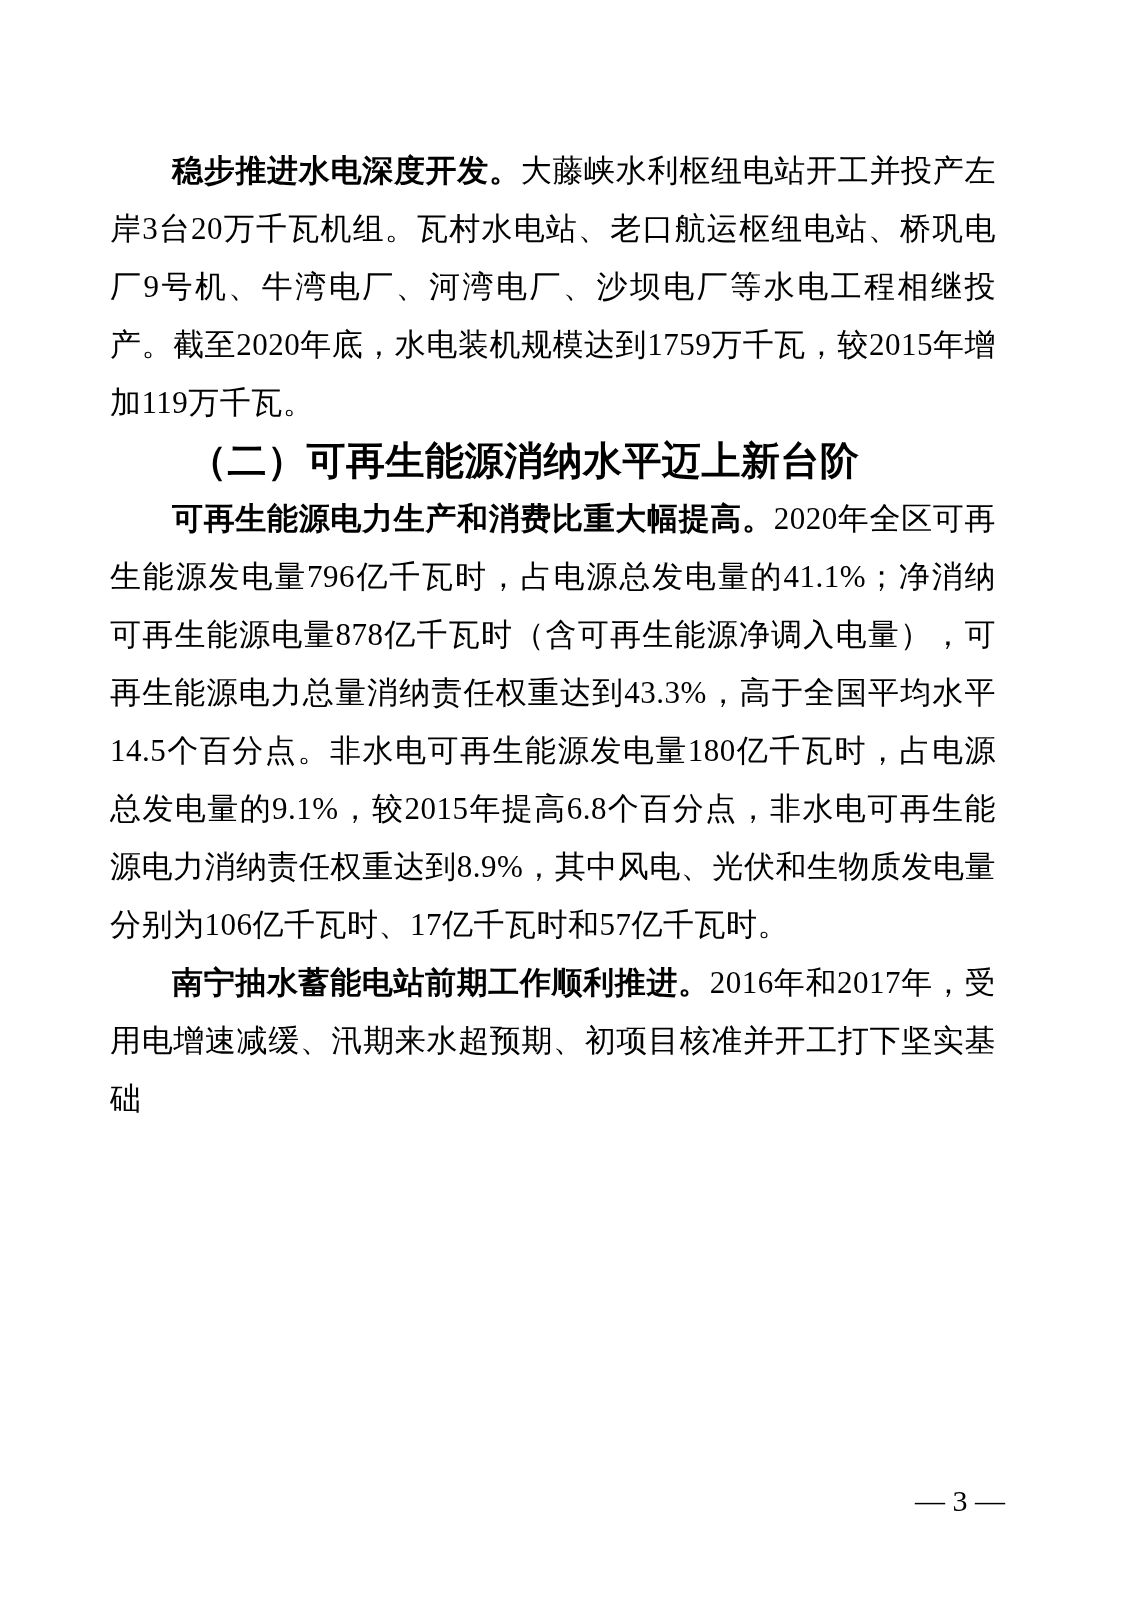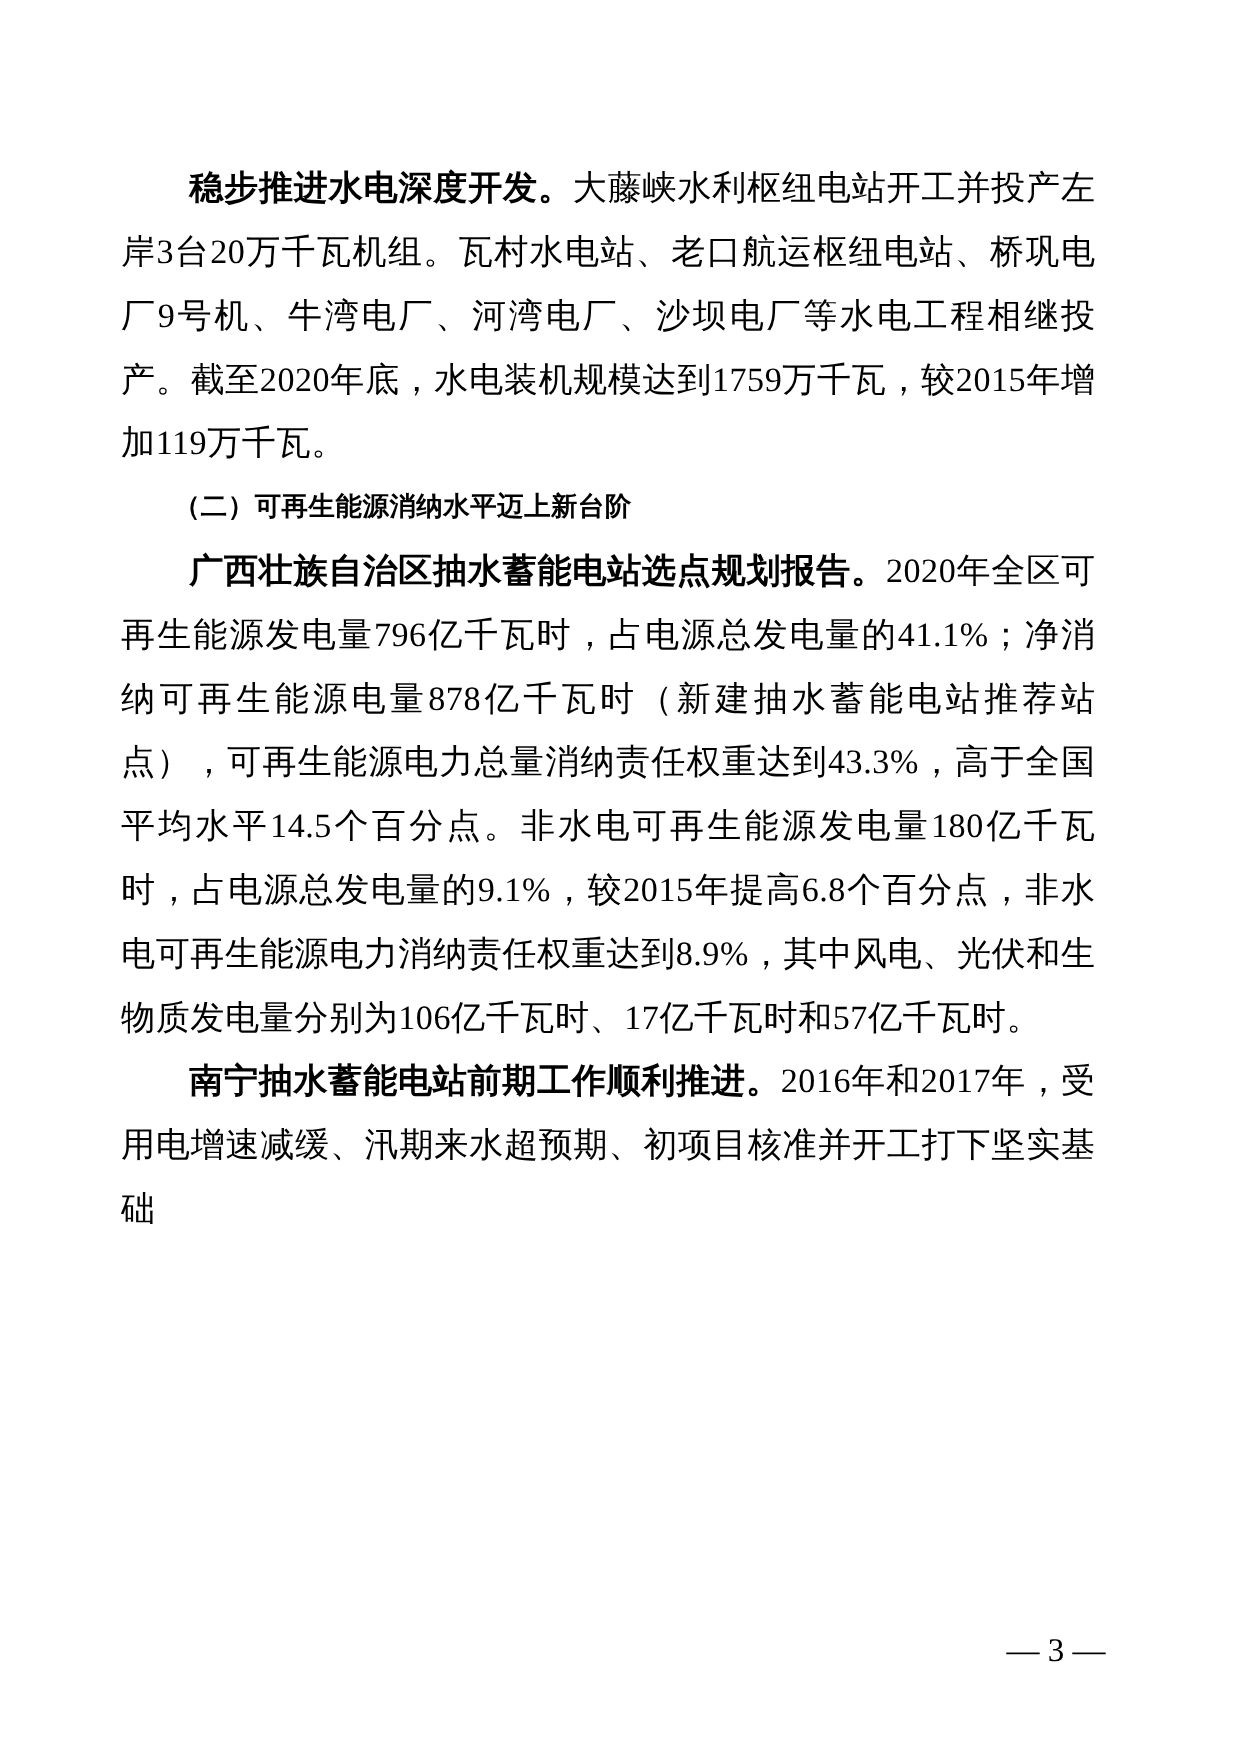--- a/index.html
+++ b/index.html
@@ -55,22 +55,22 @@
 </style>
 </head>
 <body>
 
 <div class="page">
   <div class="text-block">
 
     <p class="para"><span class="para-lead">稳步推进水电深度开发。</span><span>大藤峡水利枢纽电站开工并投产左岸3台20万千瓦机组。瓦村水电站、老口航运枢纽电站、桥巩电厂9号机、牛湾电厂、河湾电厂、沙坝电厂等水电工程相继投产。截至2020年底，水电装机规模达到1759万千瓦，较2015年增加119万千瓦。</span></p>
 
 
-    <h3 class="section-heading" style="font-size:24px;font-family:Liberation Serif, serif;">（二）可再生能源消纳水平迈上新台阶</h3>
+    <h3 class="section-heading" style="font-size:39px;font-family:Liberation Serif, serif;">（二）可再生能源消纳水平迈上新台阶</h3>
 
-    <p class="para"><span class="para-lead">广西壮族自治区抽水蓄能电站选点规划报告。</span><span>2020年全区可再生能源发电量796亿千瓦时，占电源总发电量的41.1%；净消纳可再生能源电量878亿千瓦时（新建抽水蓄能电站推荐站点），可再生能源电力总量消纳责任权重达到43.3%，高于全国平均水平14.5个百分点。非水电可再生能源发电量180亿千瓦时，占电源总发电量的9.1%，较2015年提高6.8个百分点，非水电可再生能源电力消纳责任权重达到8.9%，其中风电、光伏和生物质发电量分别为106亿千瓦时、17亿千瓦时和57亿千瓦时。</span></p>
+    <p class="para"><span class="para-lead">可再生能源电力生产和消费比重大幅提高。</span><span>2020年全区可再生能源发电量796亿千瓦时，占电源总发电量的41.1%；净消纳可再生能源电量878亿千瓦时（含可再生能源净调入电量），可再生能源电力总量消纳责任权重达到43.3%，高于全国平均水平14.5个百分点。非水电可再生能源发电量180亿千瓦时，占电源总发电量的9.1%，较2015年提高6.8个百分点，非水电可再生能源电力消纳责任权重达到8.9%，其中风电、光伏和生物质发电量分别为106亿千瓦时、17亿千瓦时和57亿千瓦时。</span></p>
 
     <p class="para"><span class="para-lead">南宁抽水蓄能电站前期工作顺利推进。</span><span>2016年和2017年，受用电增速减缓、汛期来水超预期、初项目核准并开工打下坚实基础</span></p>
 
   </div>
 
   <div class="page-number">— 3 —</div>
 </div>
 
 </body></html>

